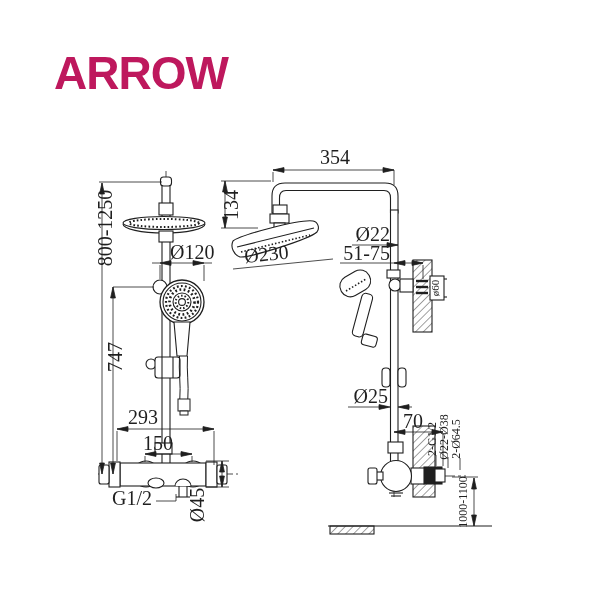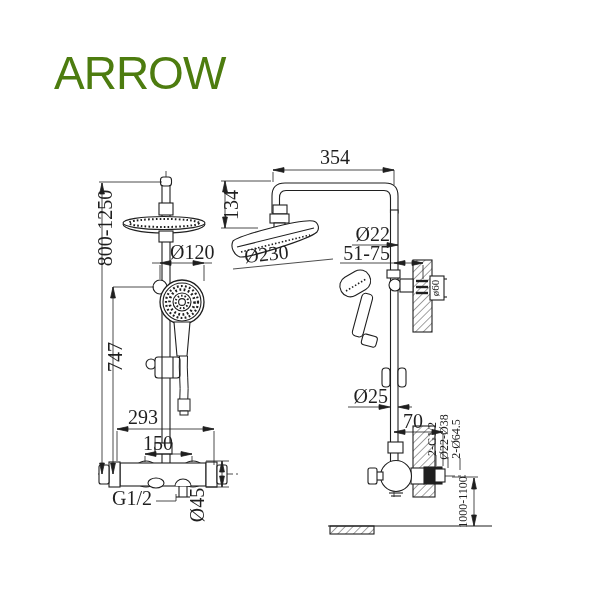--- a/index.html
+++ b/index.html
@@ -1,20 +1,20 @@
 <!DOCTYPE html>
 <html><head>
 <meta charset="utf-8">
 <style>
   html,body{margin:0;padding:0;background:#ffffff;}
   .stage{position:relative;width:600px;height:600px;background:#ffffff;overflow:hidden;
          font-family:"Liberation Serif", serif;}
   .logo{position:absolute;left:54px;top:46px;
         font-family:"Liberation Sans", sans-serif;
-        font-size:46px;font-weight:400;letter-spacing:-1px;color:#4d7c0f;}
+        font-size:46px;font-weight:700;letter-spacing:-1px;color:#be185d;}
   svg{position:absolute;left:0;top:0;}
   svg text{font-family:"Liberation Serif", serif;fill:#1f1f1f;}
   .dimtxt{font-size:20px;}
   .smalltxt{font-size:12px;}
   .tinytxt{font-size:11px;}
 </style>
 </head>
 <body>
 
 <div class="stage">

